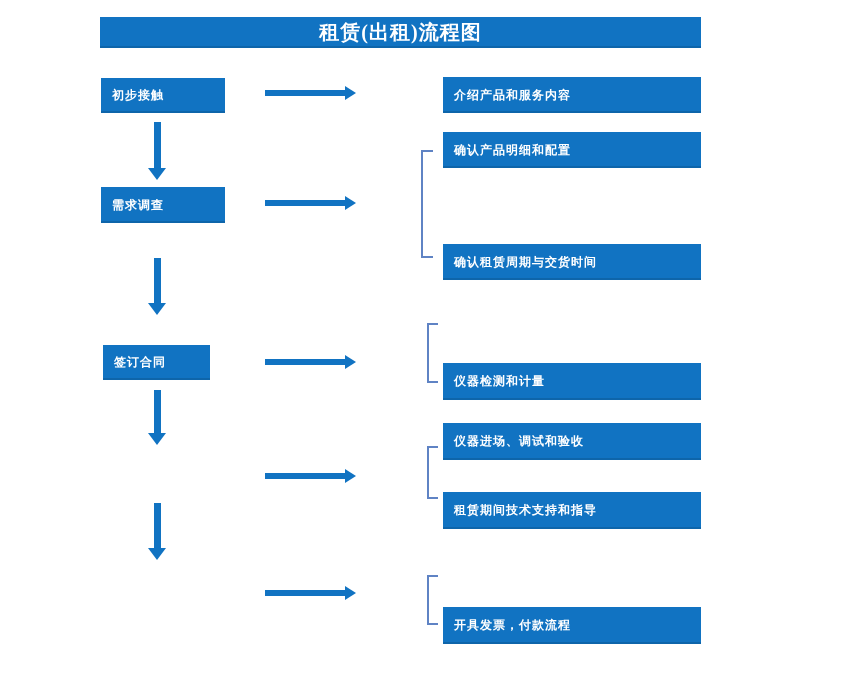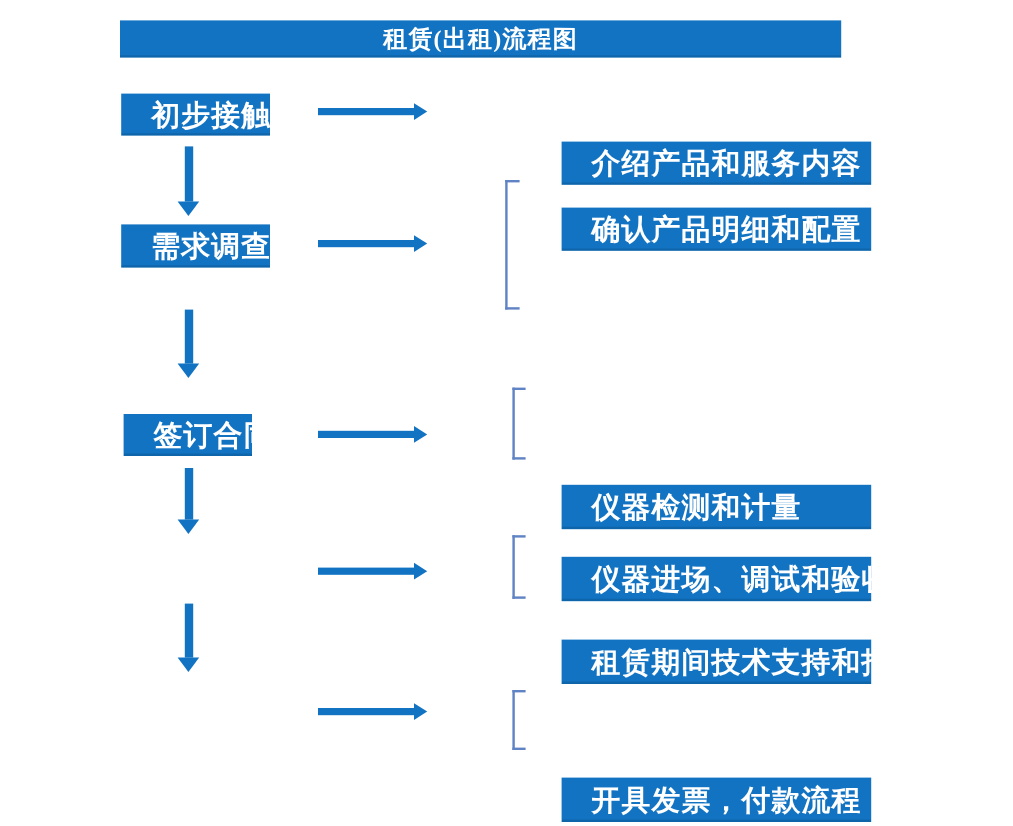--- a/index.html
+++ b/index.html
@@ -12,26 +12,26 @@
   }
   .canvas{position:absolute;left:0;top:0;width:844px;height:664px;text-decoration:underline;--blue:#1173c2;--bracket:#5f83c4;}
   .title-bar{
     position:absolute;left:100px;top:17px;width:601px;height:31px;
     background:var(--blue);color:#fff;font-weight:bold;font-size:20px;
     display:flex;align-items:center;justify-content:center;letter-spacing:1px;
     box-shadow:inset 0 -2px 0 rgba(0,0,0,0.12);
   }
   .box{
     position:absolute;background:var(--blue);color:#fff;
-    font-weight:bold;font-size:24px;letter-spacing:1px;
+    font-weight:bold;font-size:12px;letter-spacing:1px;
     display:flex;align-items:center;box-sizing:border-box;
-    padding-left:25px;white-space:nowrap;
+    padding-left:11px;white-space:nowrap;
     box-shadow:inset 0 -2px 0 rgba(0,0,0,0.12);
   }
-  .box.right-col{left:468px;width:258px;margin-top:41px;}
+  .box.right-col{left:443px;width:258px;}
   .h-arrow{position:absolute;left:265px;width:92px;height:14px;}
   .h-shaft{position:absolute;left:0;top:4px;width:81px;height:6px;background:var(--blue);}
   .h-head{position:absolute;left:80px;top:0;width:0;height:0;
     border-top:7px solid transparent;border-bottom:7px solid transparent;
     border-left:11px solid var(--blue);}
   .v-arrow{position:absolute;left:148px;width:18px;}
   .v-shaft{position:absolute;left:5.5px;top:0;width:7px;background:var(--blue);}
   .v-head{position:absolute;left:0;width:0;height:0;
     border-left:9px solid transparent;border-right:9px solid transparent;
     border-top:12px solid var(--blue);}
@@ -59,20 +59,23 @@
   </div>
   <div class="box" style="left:103px;top:345px;width:107px;height:35px">
     <span>签订合同</span>
   </div>
 
   <div class="box right-col" style="top:77px;height:36px">
     <span>介绍产品和服务内容</span>
   </div>
   <div class="box right-col" style="top:132px;height:36px">
     <span>确认产品明细和配置</span>
+  </div>
+  <div class="box right-col" style="top:244px;height:36px">
+    <span>确认租赁周期与交货时间</span>
   </div>
   <div class="box right-col" style="top:363px;height:37px">
     <span>仪器检测和计量</span>
   </div>
   <div class="box right-col" style="top:423px;height:37px">
     <span>仪器进场、调试和验收</span>
   </div>
   <div class="box right-col" style="top:492px;height:37px">
     <span>租赁期间技术支持和指导</span>
   </div>

